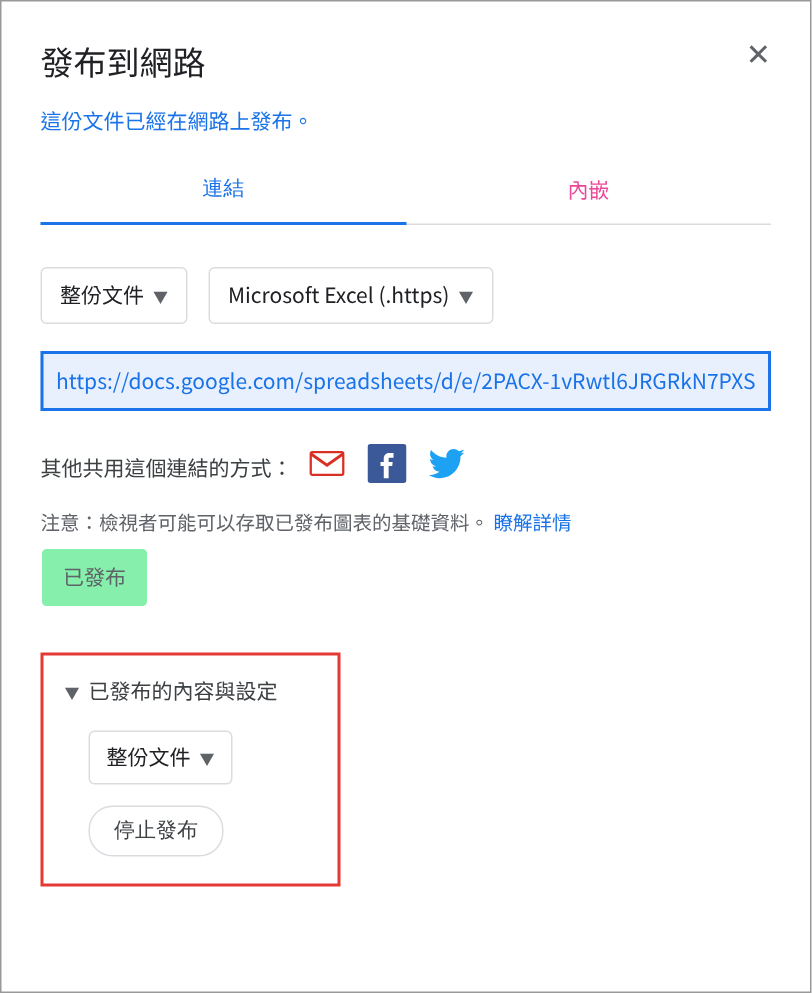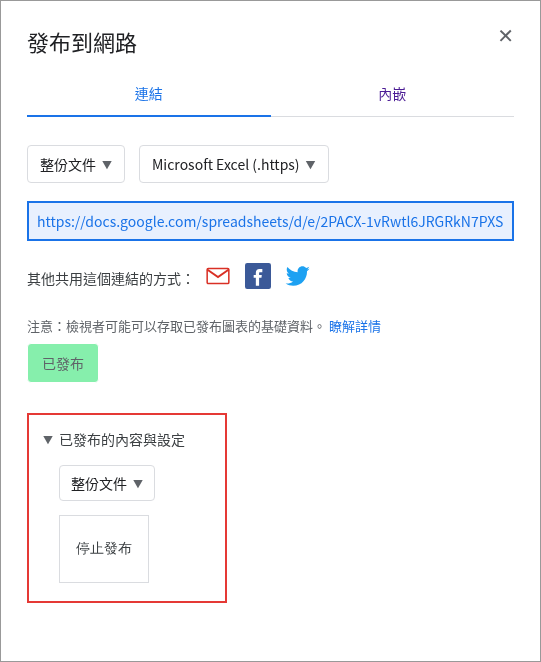--- a/index.html
+++ b/index.html
@@ -15,58 +15,59 @@
     .inner {
       padding: 24px 26px;
     }
     .header { display: flex; justify-content: space-between; align-items: flex-start; margin-bottom: 14px; }
     .title { font-size: 22px; font-weight: 400; color: #202124; }
     .close { font-size: 20px; color: #5f6368; cursor: pointer; line-height: 1; }
     .published-note { color: #1a73e8; font-size: 14px; margin-bottom: 14px; }
     .desc { font-size: 14px; color: #3c4043; line-height: 1.6; margin-bottom: 14px; }
     .desc-link { color: #1a73e8; margin-left: 4px; cursor: pointer; }
     .tabs { display: flex; border-bottom: 1px solid #dadce0; margin-bottom: 28px; }
-    .tab { flex: 1; text-align: center; padding: 12px 0; font-size: 14px; color: #4c1d95; cursor: pointer; }
-    .tab.active { color: #1a73e8; border-bottom: 2px solid #1a73e8; margin-bottom: -1px; }
+    .tab { flex: 1; text-align: center; padding: 12px 0; font-size: 14px; color: #ec4899; cursor: pointer; }
+    .tab.active { color: #1a73e8; border-bottom: 2px solid #1a73e8; margin-bottom: -1px; font-family: Liberation Serif, serif; }
     .selects-row { display: flex; gap: 14px; margin-bottom: 18px; }
     .dropdown { border: 1px solid #dadce0; border-radius: 4px; padding: 8px 12px; font-size: 14px; display: flex; align-items: center; gap: 6px; cursor: pointer; }
     .caret { font-size: 10px; color: #5f6368; }
     .url-input {
       width: 100%;
       border: 2px solid #1a73e8;
       padding: 8px 8px;
       font-size: 14px;
       color: #1a73e8;
       background: #e8f0fe;
       margin-bottom: 22px;
       font-family: inherit;
       overflow: hidden;
       white-space: nowrap;
     }
-    .share-row { display: flex; align-items: center; gap: 10px; margin-bottom: 23px; font-size: 14px; color: #3c4043; }
+    .share-row { display: flex; align-items: center; gap: 10px; margin-bottom: 11px; font-size: 14px; color: #3c4043; }
     .share-row .icons { display: flex; gap: 14px; align-items: center; }
     .gmail-ic svg, .fb-ic svg, .tw-ic svg { width: 26px; height: 26px; }
     .note-row { font-size: 13px; color: #5f6368; margin-bottom: 8px; }
     .note-link { color: #1a73e8; cursor: pointer; }
     .pub-btn { display:inline-block; border: 1px solid #fff; background: #86efac; padding: 9px 14px; font-size: 14px; color: #5f6368; border-radius: 4px; margin-bottom: 30px; }
     .redbox { border: 2px solid #e53935; padding: 14px 14px 18px 14px; width: 200px; }
     .section-hdr { display: flex; align-items: center; gap: 6px; font-size: 14px; color: #3c4043; margin-bottom: 16px; cursor: pointer; }
     .section-hdr .tri { font-size: 10px; color: #5f6368; }
     .sub-dd { border: 1px solid #dadce0; border-radius: 4px; padding: 7px 11px; font-size: 14px; display: inline-flex; align-items: center; gap: 6px; margin-left: 16px; margin-bottom: 14px; cursor: pointer; }
-    .stop-btn { border: 1px solid #dadce0; background: #fff; border-radius: 0; padding: 24px 16px; font-size: 14px; color: #3c4043; margin-left: 16px; cursor: pointer; }
+    .stop-btn { border: 1px solid #dadce0; background: #fff; border-radius: 16px; padding: 7px 16px; font-size: 14px; color: #3c4043; margin-left: 16px; cursor: pointer; }
   </style>
 </head>
 <body>
 
 <div class="inner">
   <div class="header">
     <div class="title">發布到網路</div>
     <div class="close">✕</div>
   </div>
 
+  <div class="published-note">這份文件已經在網路上發布。</div>
 
 
   <div class="tabs">
     <div class="tab active">連結</div>
     <div class="tab">內嵌</div>
   </div>
 
   <div class="selects-row">
     <div class="dropdown">
       <span>整份文件</span>

